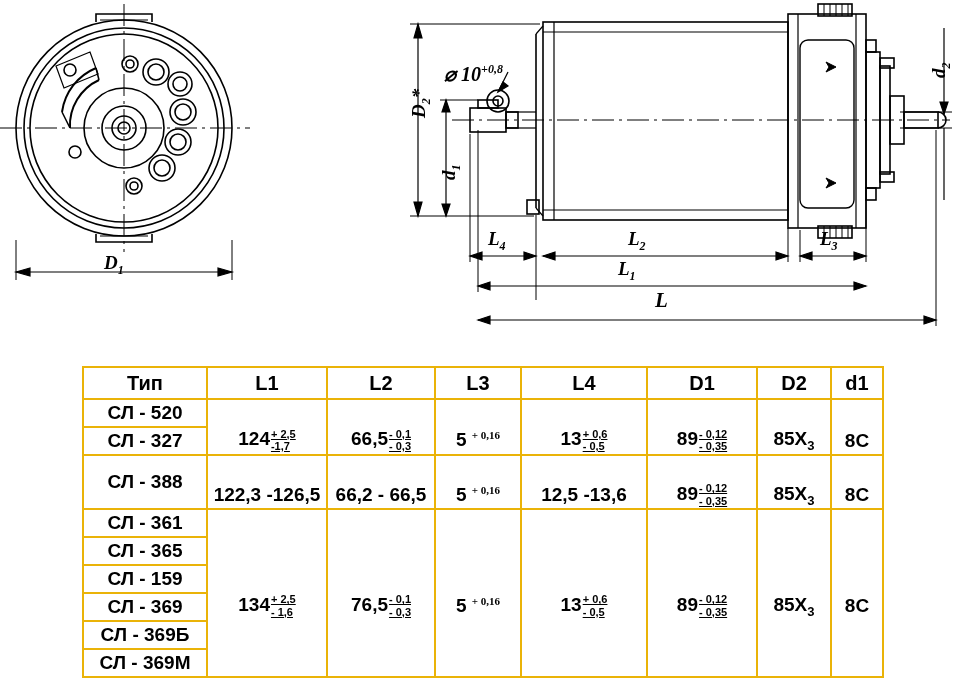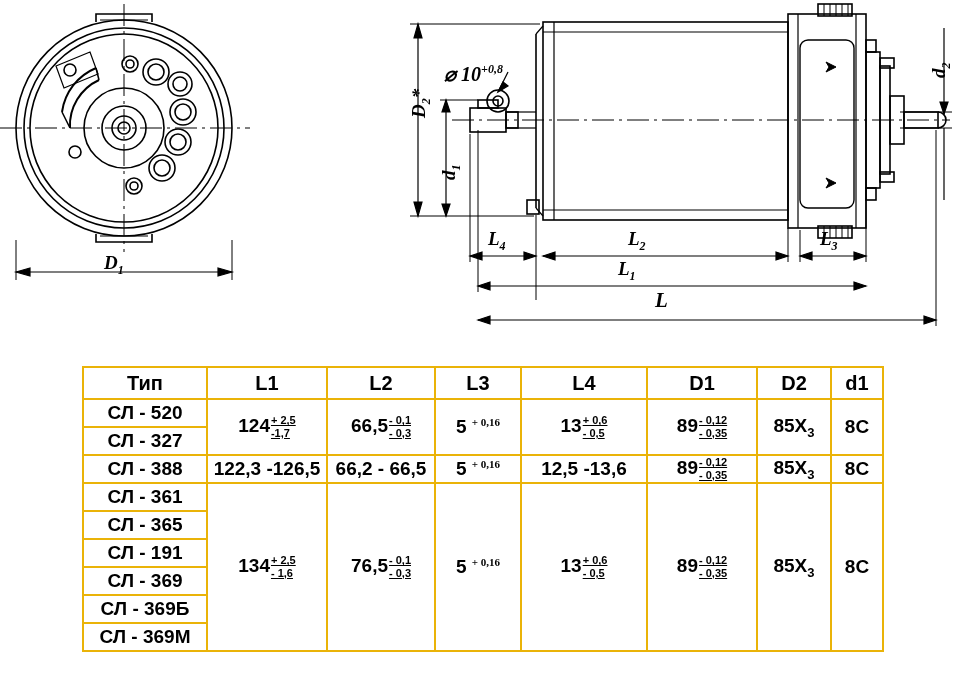--- a/index.html
+++ b/index.html
@@ -53,20 +53,21 @@
     font-size: 19px;
   }
   th.type-head {
     text-align: left;
     padding-left: 8px;
   }
   .val {
     display: inline-block;
     white-space: nowrap;
     font-size: 19px;
+    margin-top: 27px;
   }
   .tolstack {
     display: inline-block;
     vertical-align: middle;
     text-align: left;
     font-size: 11px;
     font-weight: bold;
     line-height: 1.15;
     margin-left: 1px;
     text-decoration: underline;
@@ -346,21 +347,21 @@
           <td rowspan="6"><span class="val">5 <span class="tolinline">+ 0,16</span></span></td>
           <td rowspan="6"><span class="val">13</span><span class="tolstack"><span class="hi">+ 0,6</span><span class="lo">- 0,5</span></span></td>
           <td rowspan="6"><span class="val">89</span><span class="tolstack"><span class="hi">- 0,12</span><span class="lo">- 0,35</span></span></td>
           <td rowspan="6"><span class="val">85X<span class="sub3">3</span></span></td>
           <td rowspan="6"><span class="val">8C</span></td>
         </tr>
         <tr>
           <td class="type-cell">СЛ - 365</td>
         </tr>
         <tr>
-          <td class="type-cell">СЛ - 191</td>
+          <td class="type-cell">СЛ - 159</td>
         </tr>
         <tr>
           <td class="type-cell">СЛ - 369</td>
         </tr>
         <tr>
           <td class="type-cell">СЛ - 369Б</td>
         </tr>
         <tr>
           <td class="type-cell">СЛ - 369М</td>
         </tr>

